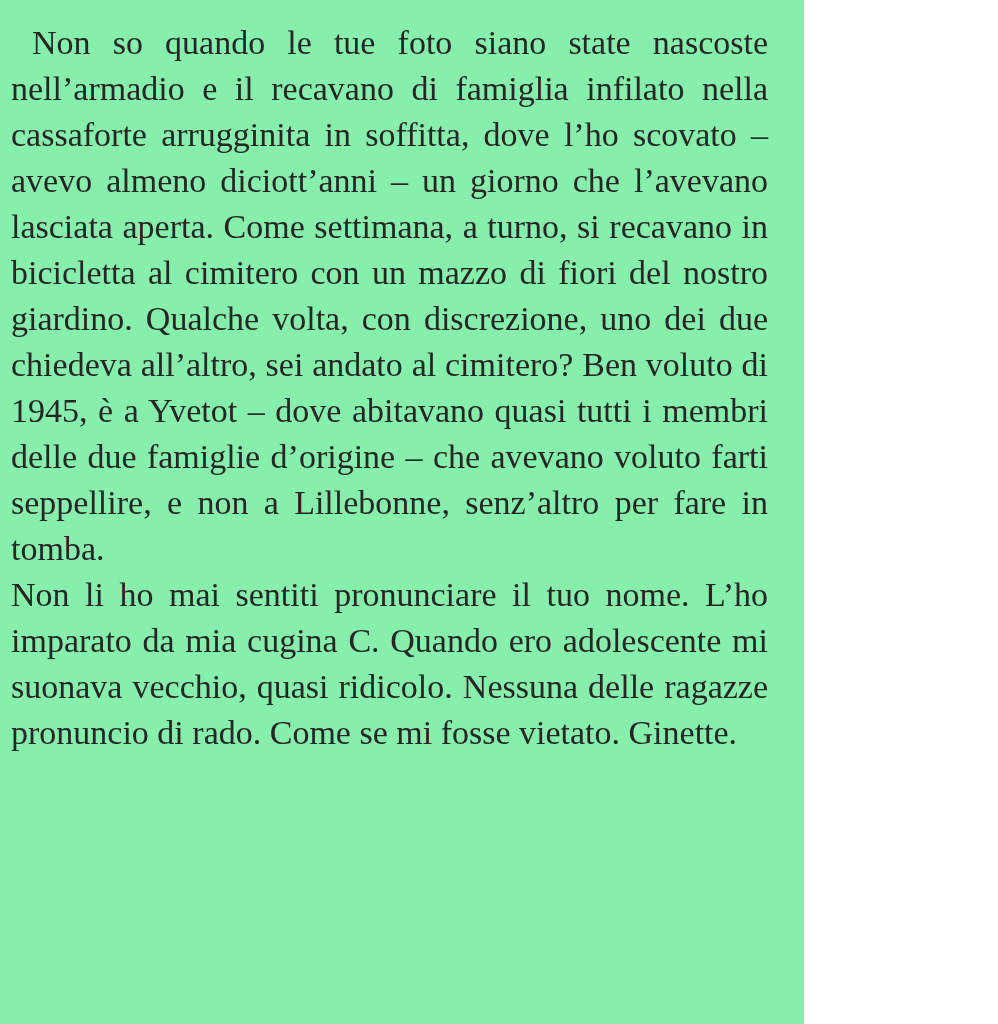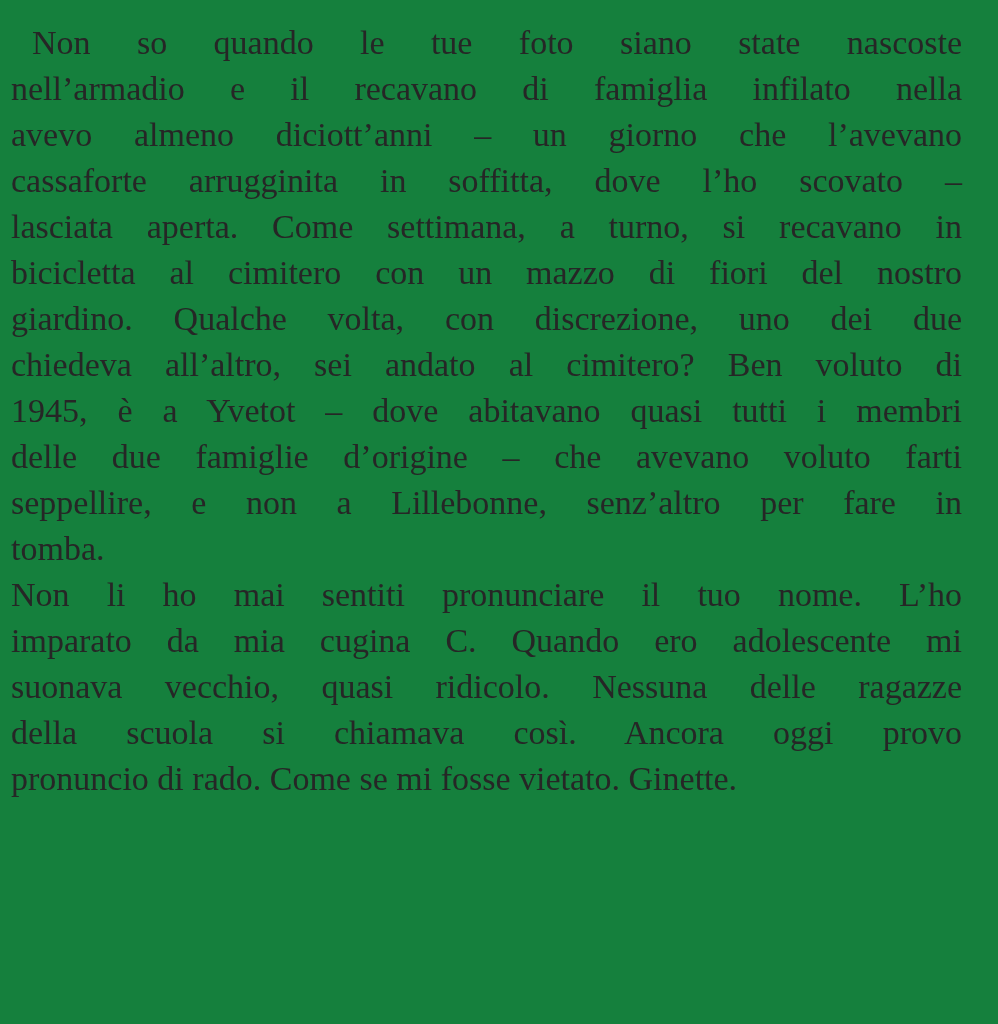--- a/index.html
+++ b/index.html
@@ -2,24 +2,24 @@
 <html lang="it"><head>
 <meta charset="utf-8">
 <style>
   html, body {
     margin: 0;
     padding: 0;
     background: #ffffff;
   }
   .page {
     position: relative;
-    width: 998px;
+    width: 804px;
     height: 1024px;
     box-sizing: border-box;
-    background: #15803d;
+    background: #86efac;
     color: #262626;
     font-family: "Liberation Serif", "DejaVu Serif", serif;
     font-size: 34px;
     line-height: 46px;
     padding: 20px 36px 0 11px;
     overflow: hidden;
     font-kerning: normal;
   }
   .paragraph {
     margin: 0;
@@ -42,33 +42,32 @@
   }
 </style>
 </head>
 <body>
 
 <div class="page">
 
   <div class="paragraph">
     <div class="line indent">Non so quando le tue foto siano state nascoste</div>
     <div class="line">nell’armadio e il recavano di famiglia infilato nella</div>
+    <div class="line">cassaforte arrugginita in soffitta, dove l’ho scovato –</div>
     <div class="line">avevo almeno diciott’anni – un giorno che l’avevano</div>
-    <div class="line">cassaforte arrugginita in soffitta, dove l’ho scovato –</div>
     <div class="line">lasciata aperta. Come settimana, a turno, si recavano in</div>
     <div class="line">bicicletta al cimitero con un mazzo di fiori del nostro</div>
     <div class="line">giardino. Qualche volta, con discrezione, uno dei due</div>
     <div class="line">chiedeva all’altro, sei andato al cimitero? Ben voluto di</div>
     <div class="line">1945, è a Yvetot – dove abitavano quasi tutti i membri</div>
     <div class="line">delle due famiglie d’origine – che avevano voluto farti</div>
     <div class="line">seppellire, e non a Lillebonne, senz’altro per fare in</div>
     <div class="line last">tomba.</div>
   </div>
 
   <div class="paragraph">
     <div class="line">Non li ho mai sentiti pronunciare il tuo nome. L’ho</div>
     <div class="line">imparato da mia cugina C. Quando ero adolescente mi</div>
     <div class="line">suonava vecchio, quasi ridicolo. Nessuna delle ragazze</div>
-    <div class="line">della scuola si chiamava così. Ancora oggi provo</div>
     <div class="line last">pronuncio di rado. Come se mi fosse vietato. Ginette.</div>
   </div>
 
 </div>
 
 </body></html>

